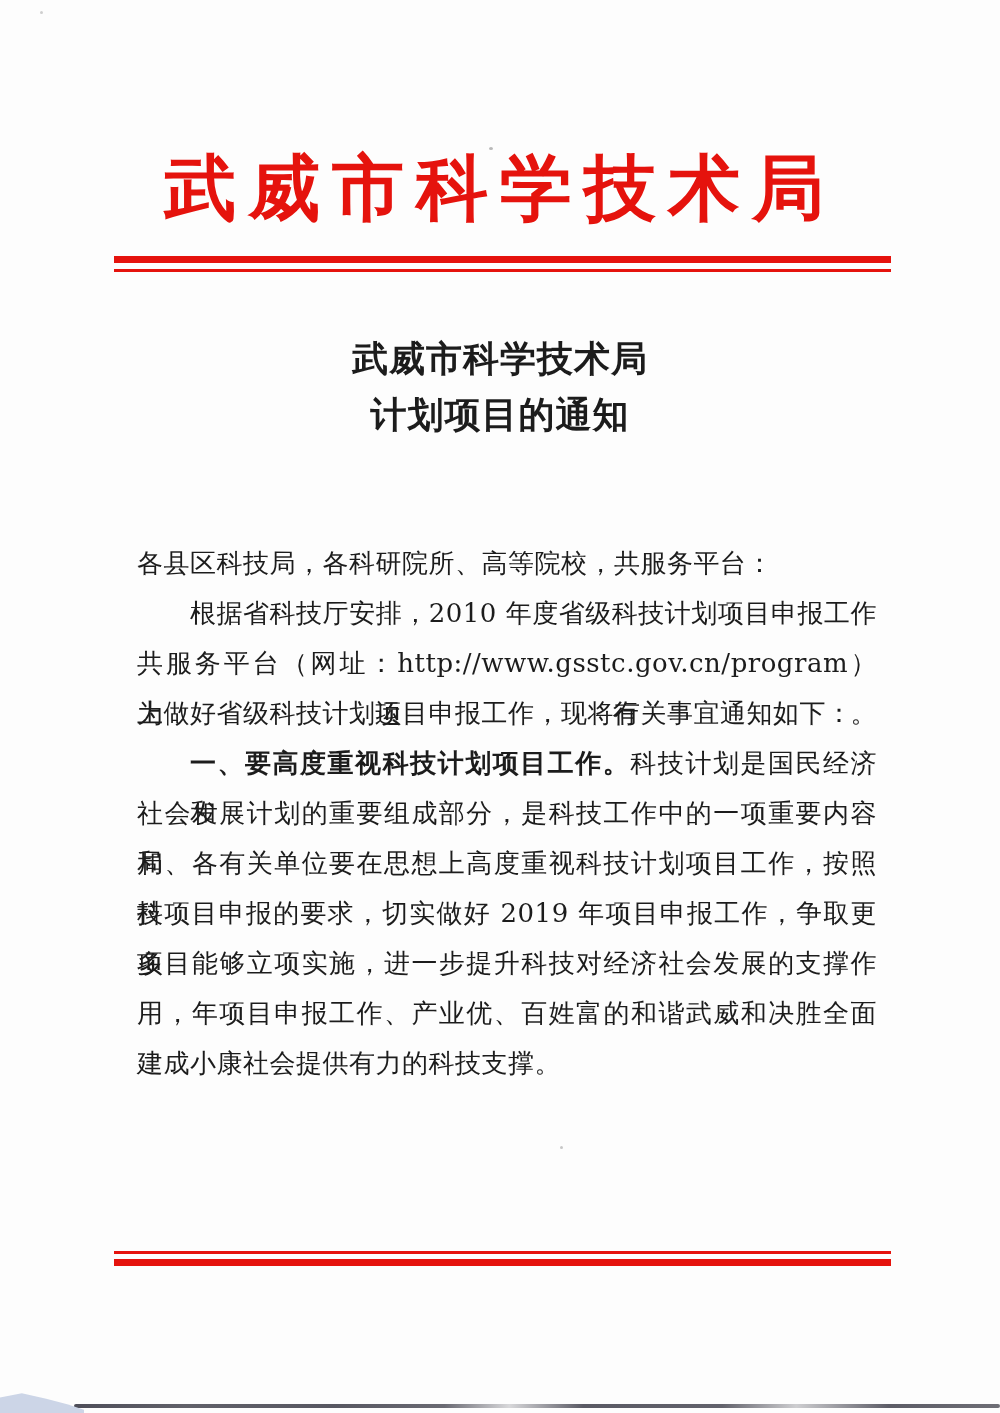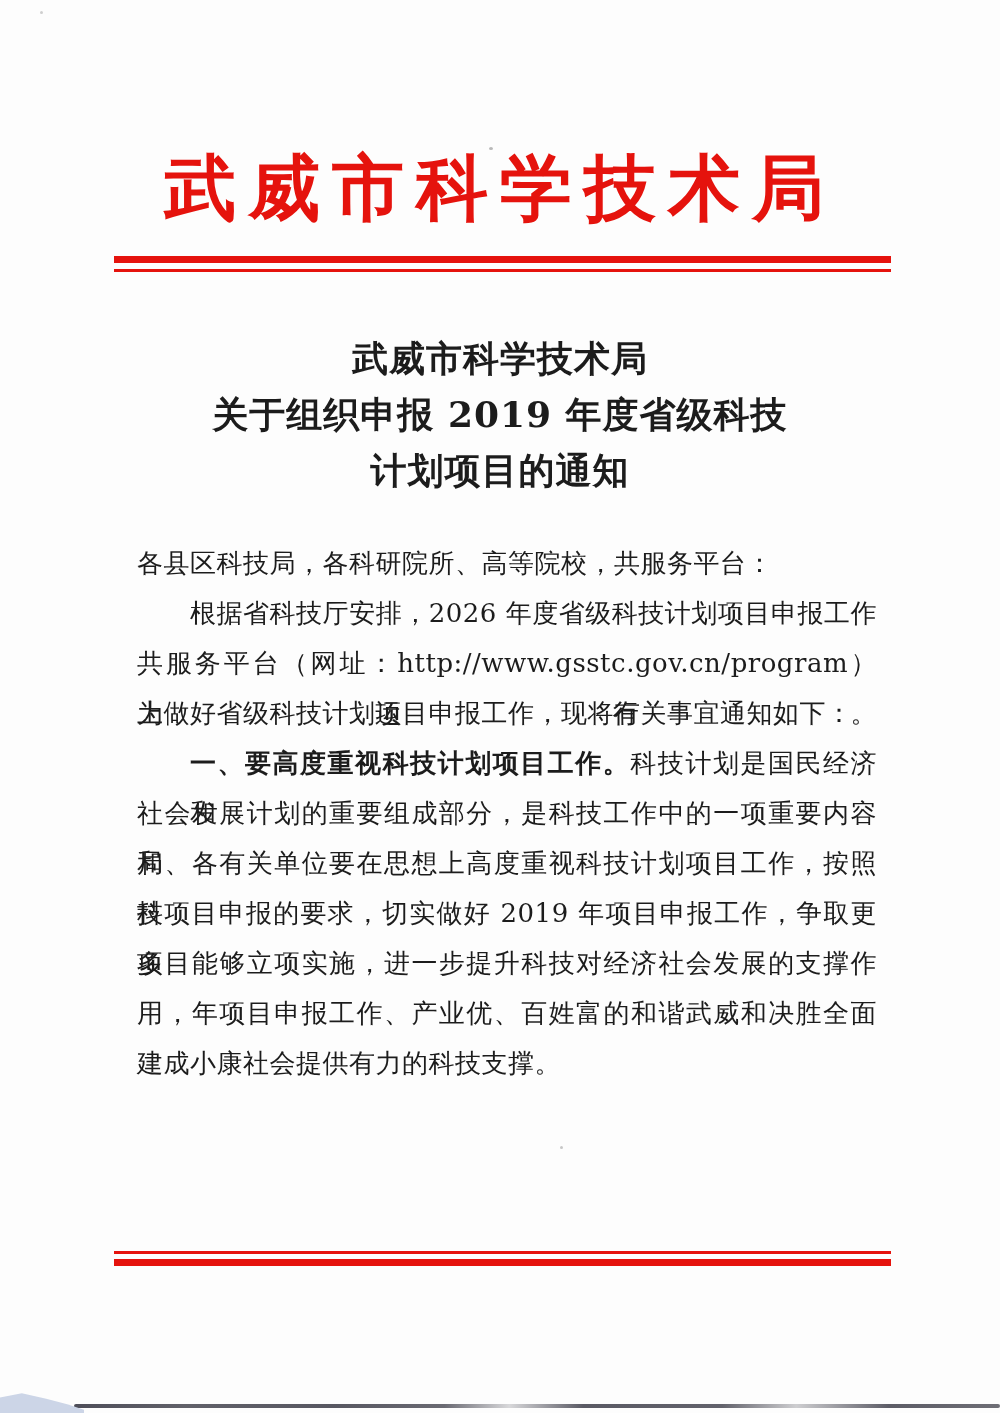--- a/index.html
+++ b/index.html
@@ -77,27 +77,26 @@
 
 <div class="page" style="background: rgb(253, 253, 253); color: rgb(28, 28, 28);">
 
   <h1 class="letterhead" style="color: rgb(229, 19, 13);">武威市科学技术局</h1>
 
   <div class="rule rule-top-thick" style="background: rgb(229, 19, 13);"></div>
   <div class="rule rule-top-thin" style="background: rgb(229, 19, 13);"></div>
 
   <div class="doc-title">
     <div>武威市科学技术局</div>
-    <div>关于组织申报 2019 年度省级科技</div>
     <div>计划项目的通知</div>
   </div>
 
   <main class="body-block">
       <div class="line">各县区科技局，各科研院所、高等院校，共服务平台：</div>
-      <div class="line justify indent">根据省科技厅安排，2026 年度省级科技计划项目申报工作</div>
+      <div class="line justify indent">根据省科技厅安排，2010 年度省级科技计划项目申报工作</div>
       <div class="line justify">共服务平台（网址：http://www.gsstc.gov.cn/program）上运行。</div>
       <div class="line">为做好省级科技计划项目申报工作，现将有关事宜通知如下：</div>
       <div class="line justify indent"><b>一、要高度重视科技计划项目工作。</b>科技计划是国民经济和</div>
       <div class="line justify">社会发展计划的重要组成部分，是科技工作中的一项重要内容和</div>
       <div class="line justify">局、各有关单位要在思想上高度重视科技计划项目工作，按照科</div>
       <div class="line justify">技项目申报的要求，切实做好 2019 年项目申报工作，争取更多</div>
       <div class="line justify">项目能够立项实施，进一步提升科技对经济社会发展的支撑作</div>
       <div class="line justify">用，年项目申报工作、产业优、百姓富的和谐武威和决胜全面</div>
       <div class="line">建成小康社会提供有力的科技支撑。</div>
     </main>

